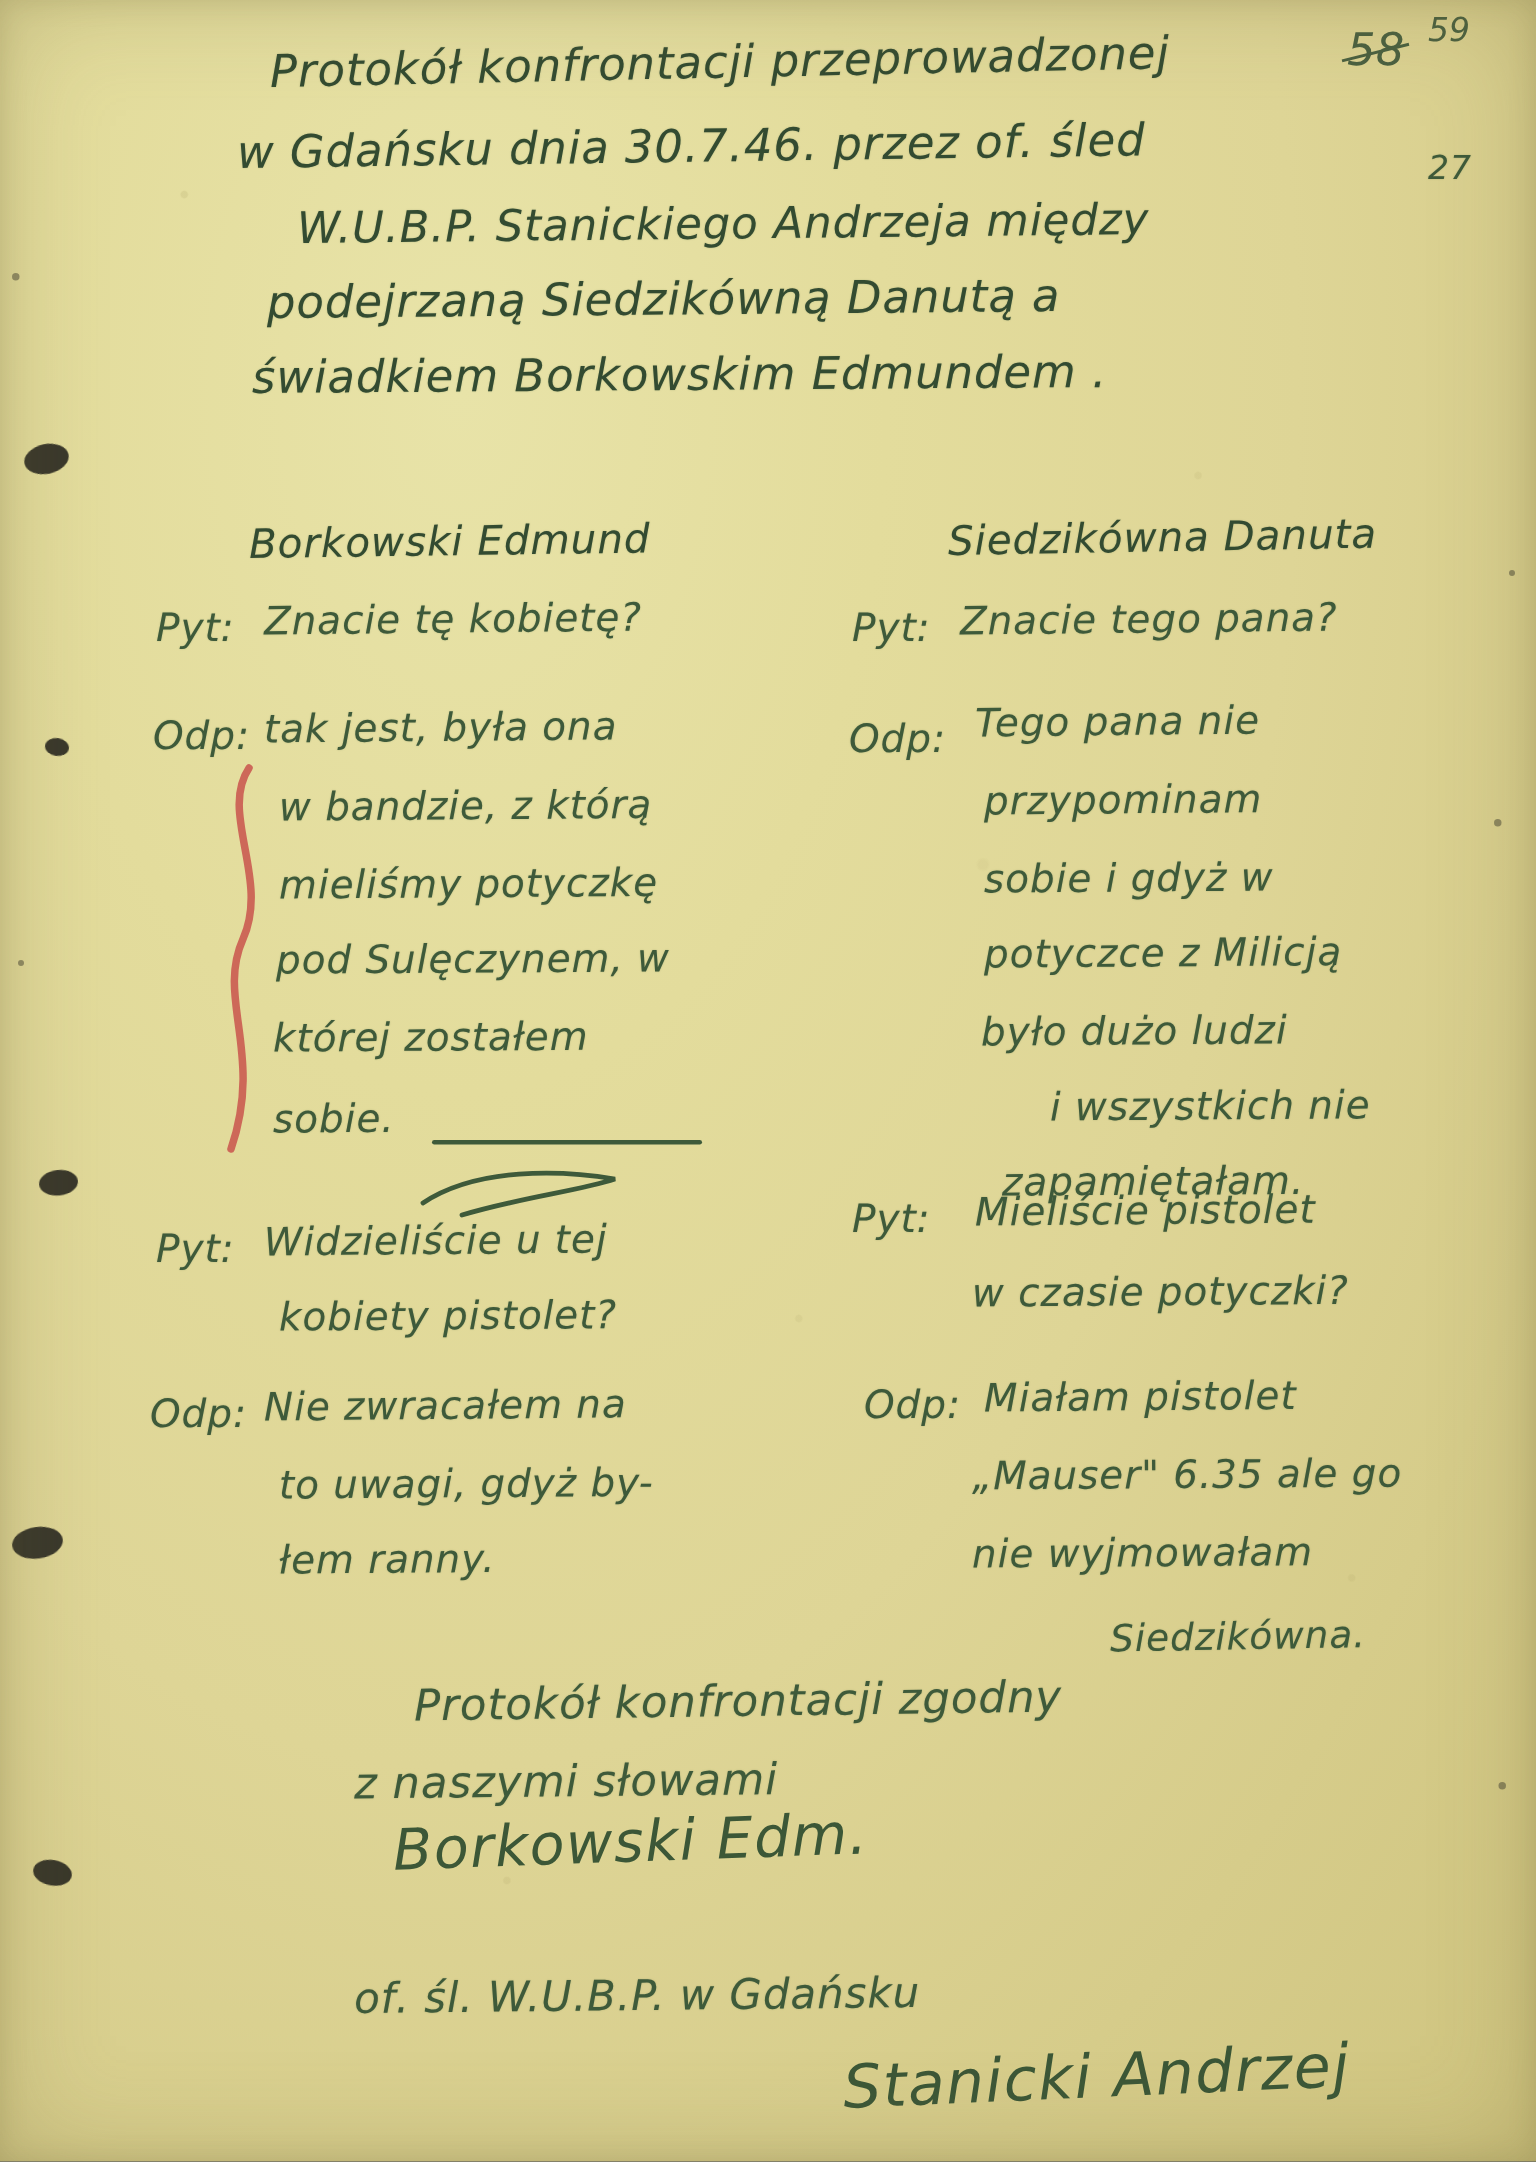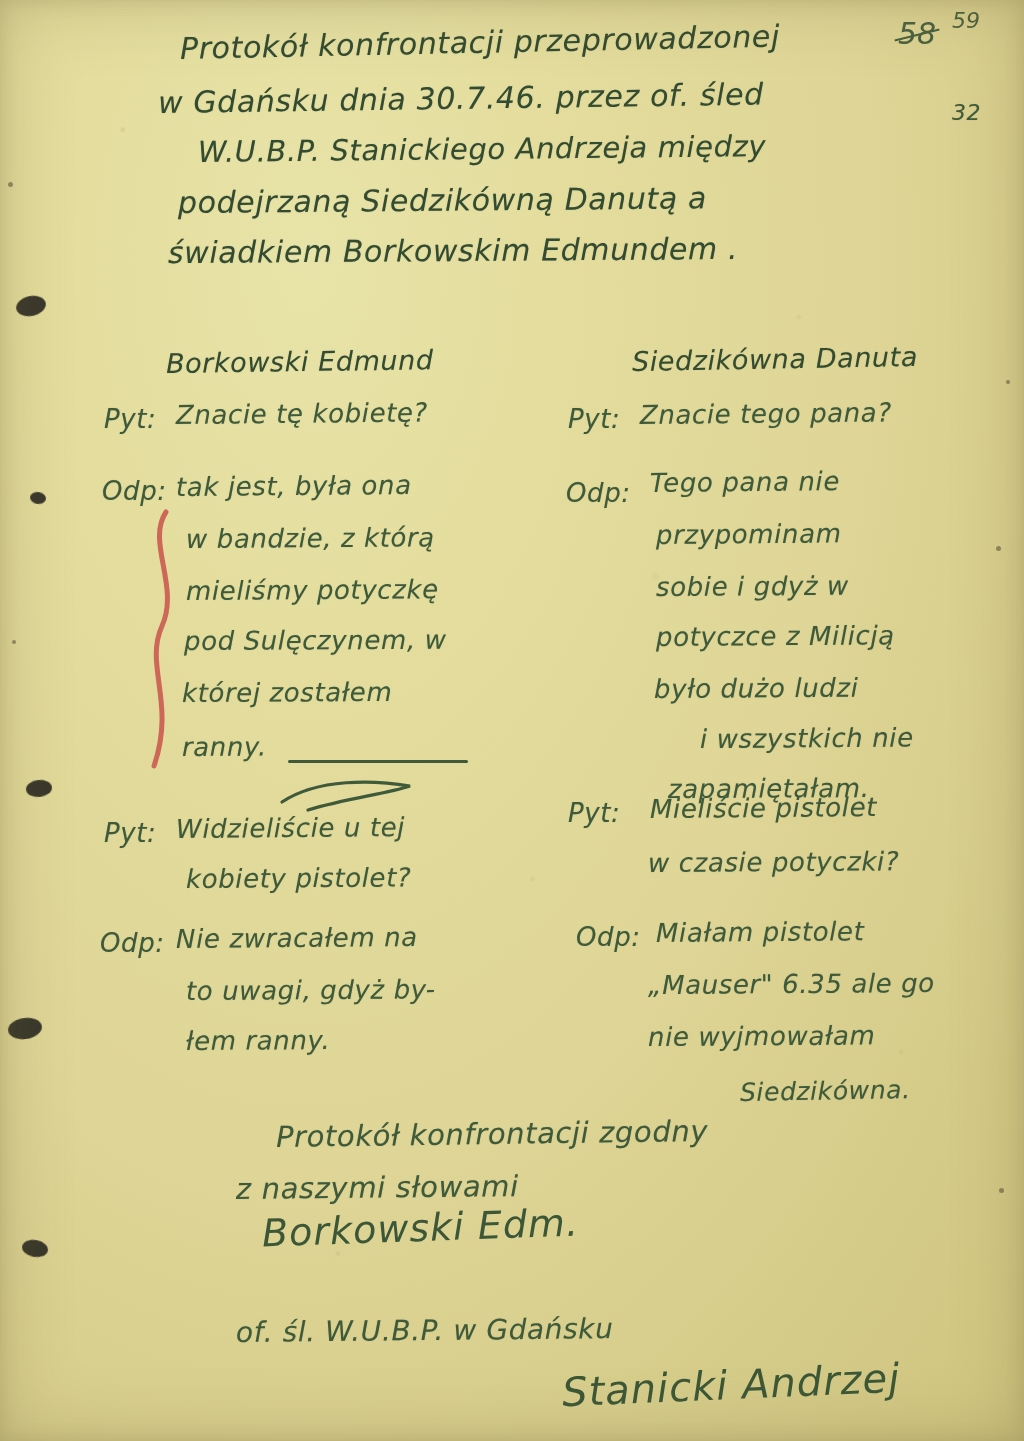--- a/index.html
+++ b/index.html
@@ -141,34 +141,34 @@
     <span class="folio" style="position:relative; left:0; top:0;">58</span>
     <span class="folio-struck"></span>
   </div>
   <div class="folio" style="left:952px; top:8px; font-size:22px;">59</div>
 
   <div class="hw hdr ink-dark" style="left:180px; top:34px;  transform:rotate(-1.2deg);">Protokół konfrontacji przeprowadzonej</div>
   <div class="hw hdr ink-dark" style="left:158px; top:88px;  transform:rotate(-0.8deg);">w Gdańsku dnia 30.7.46. przez of. śled</div>
   <div class="hw hdr ink-dark" style="left:198px; top:138px; transform:rotate(-0.6deg); font-size:29px;">W.U.B.P. Stanickiego Andrzeja między</div>
   <div class="hw hdr ink-dark" style="left:178px; top:188px; transform:rotate(-0.5deg);">podejrzaną Siedzikówną Danutą a</div>
   <div class="hw hdr ink-dark" style="left:168px; top:238px; transform:rotate(-0.4deg);">świadkiem Borkowskim Edmundem .</div>
-  <div class="hw" style="left:952px; top:100px; font-size:22px;">32</div>
+  <div class="hw" style="left:952px; top:100px; font-size:22px;">27</div>
 
   <div class="hw colhead ink-dark" style="left:166px; top:348px; transform:rotate(-0.8deg);">Borkowski Edmund</div>
 
   <div class="hw lbl" style="left:104px; top:404px;">Pyt:</div>
   <div class="hw qa" style="left:176px; top:402px; transform:rotate(-0.6deg);">Znacie tę kobietę?</div>
 
   <div class="hw lbl" style="left:102px; top:476px;">Odp:</div>
   <div class="hw qa" style="left:176px; top:474px; transform:rotate(-0.5deg);">tak jest, była ona</div>
   <div class="hw qa" style="left:186px; top:526px; transform:rotate(-0.4deg);">w bandzie, z którą</div>
   <div class="hw qa" style="left:186px; top:578px; transform:rotate(-0.4deg);">mieliśmy potyczkę</div>
   <div class="hw qa" style="left:184px; top:628px; transform:rotate(-0.3deg);">pod Sulęczynem, w</div>
   <div class="hw qa" style="left:182px; top:680px; transform:rotate(-0.3deg);">której zostałem</div>
-  <div class="hw qa" style="left:182px; top:734px; transform:rotate(-0.3deg);">ranny.</div>
+  <div class="hw qa" style="left:182px; top:734px; transform:rotate(-0.3deg);">sobie.</div>
   <div class="ul-strike" style="left:288px; top:760px; width:180px;"></div>
 
   <svg class="sig-flourish" style="left:278px; top:772px;" width="150" height="44" viewBox="0 0 150 44">
     <path d="M4 30 C40 6, 96 8, 132 14 C108 22, 70 26, 30 38" fill="none" stroke="#3e5a3a" stroke-width="3.2" stroke-linecap="round"></path>
   </svg>
 
   <div class="hw lbl" style="left:104px; top:818px;">Pyt:</div>
   <div class="hw qa" style="left:176px; top:816px; transform:rotate(-0.5deg);">Widzieliście u tej</div>
   <div class="hw qa" style="left:186px; top:866px; transform:rotate(-0.4deg);">kobiety pistolet?</div>
 

